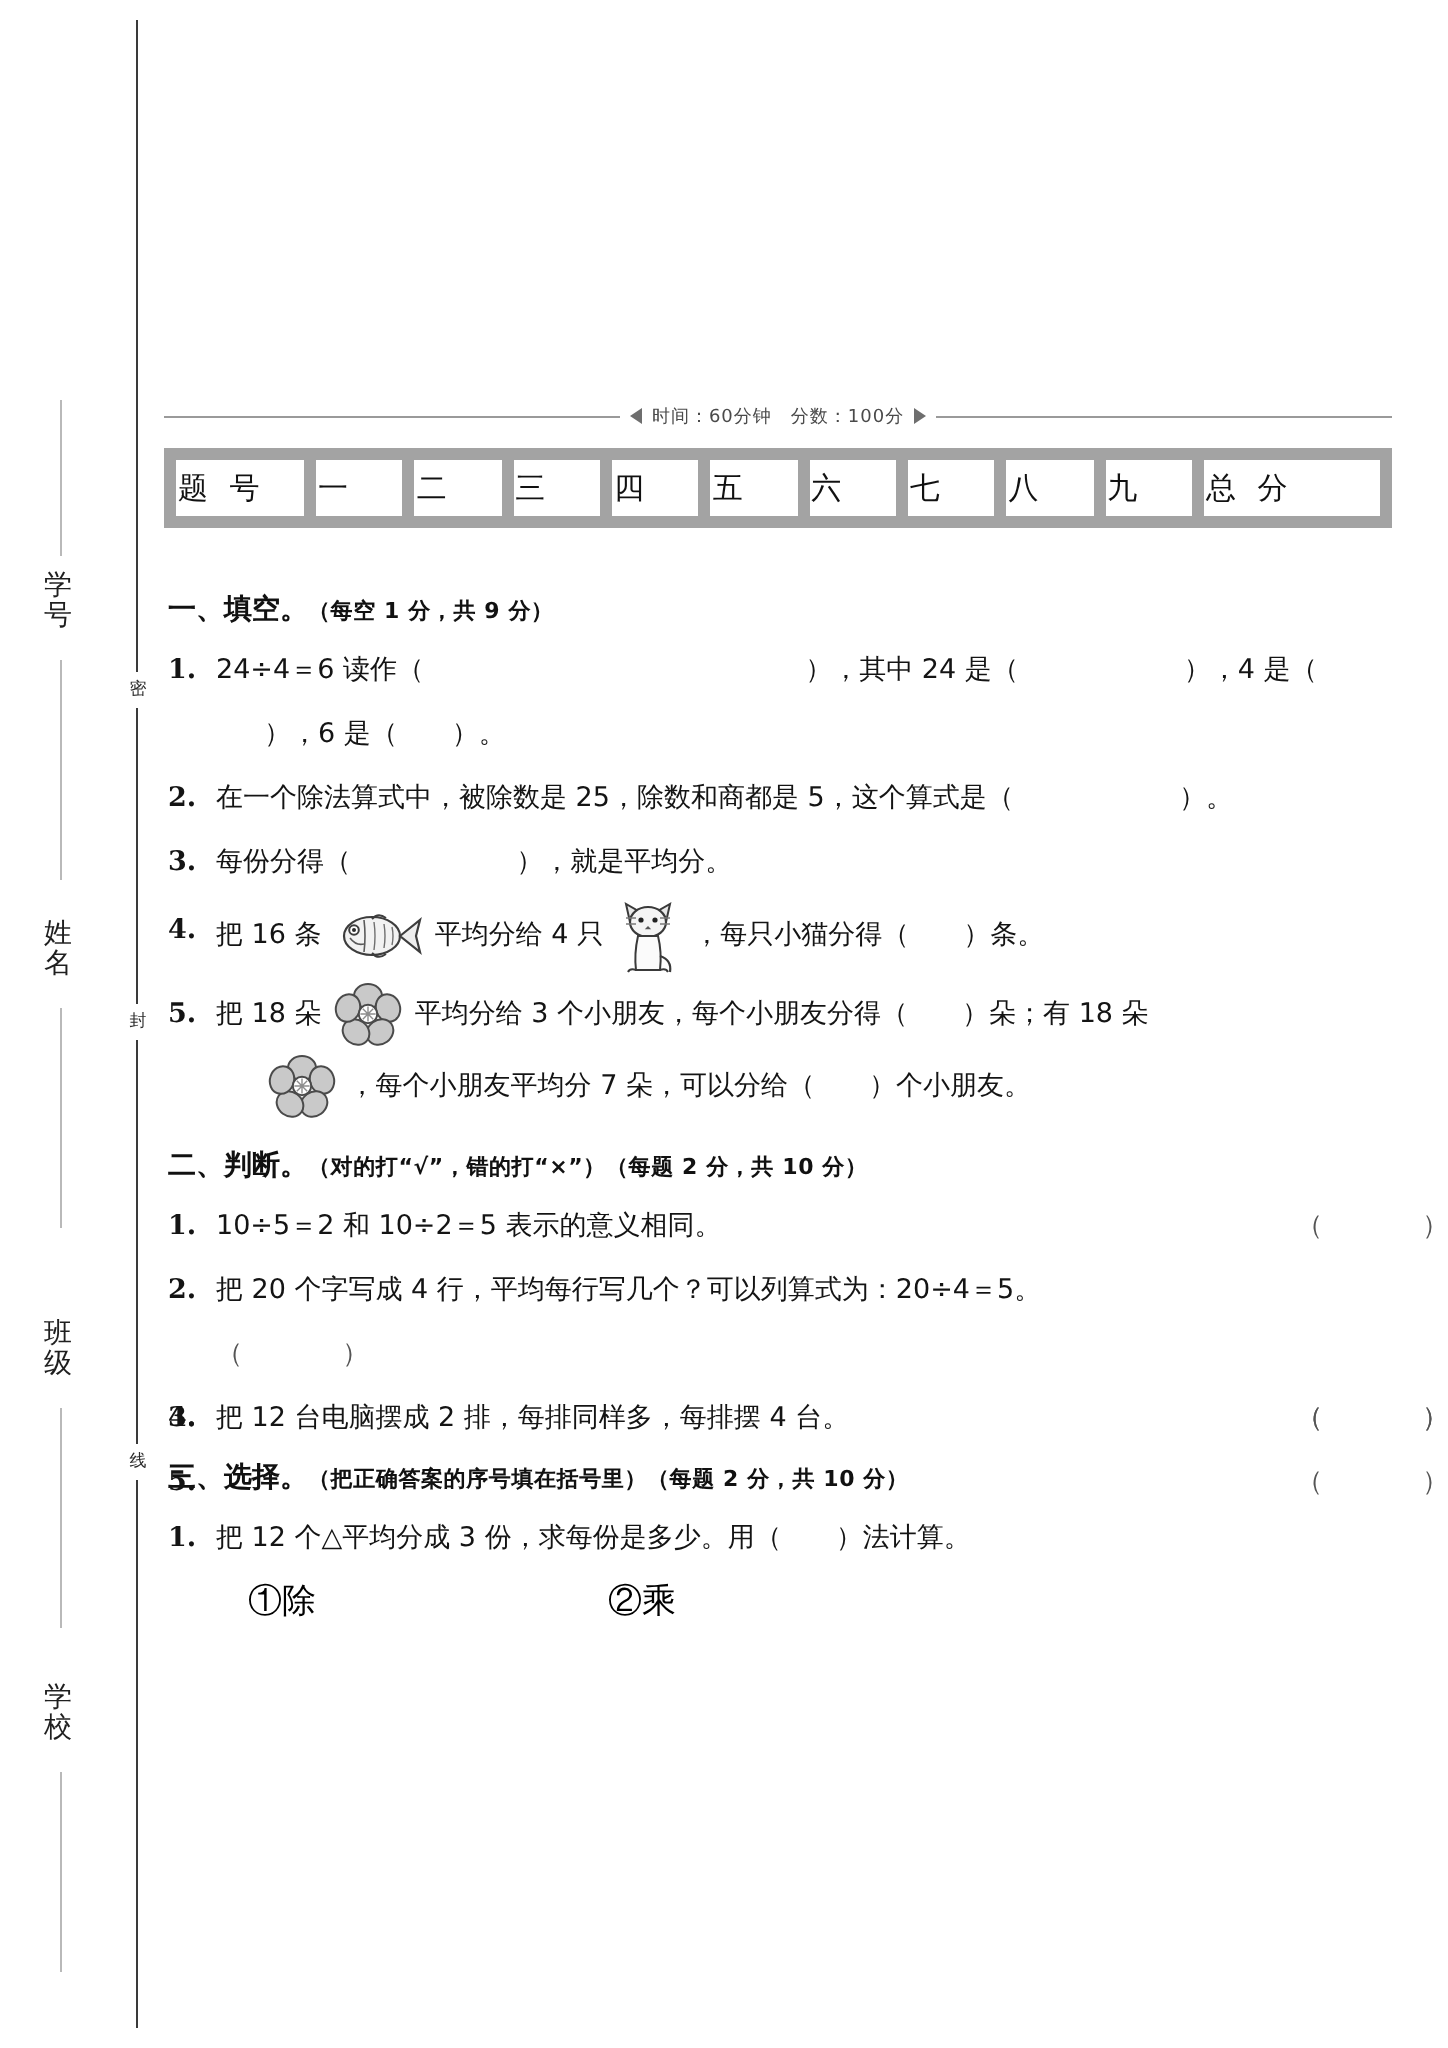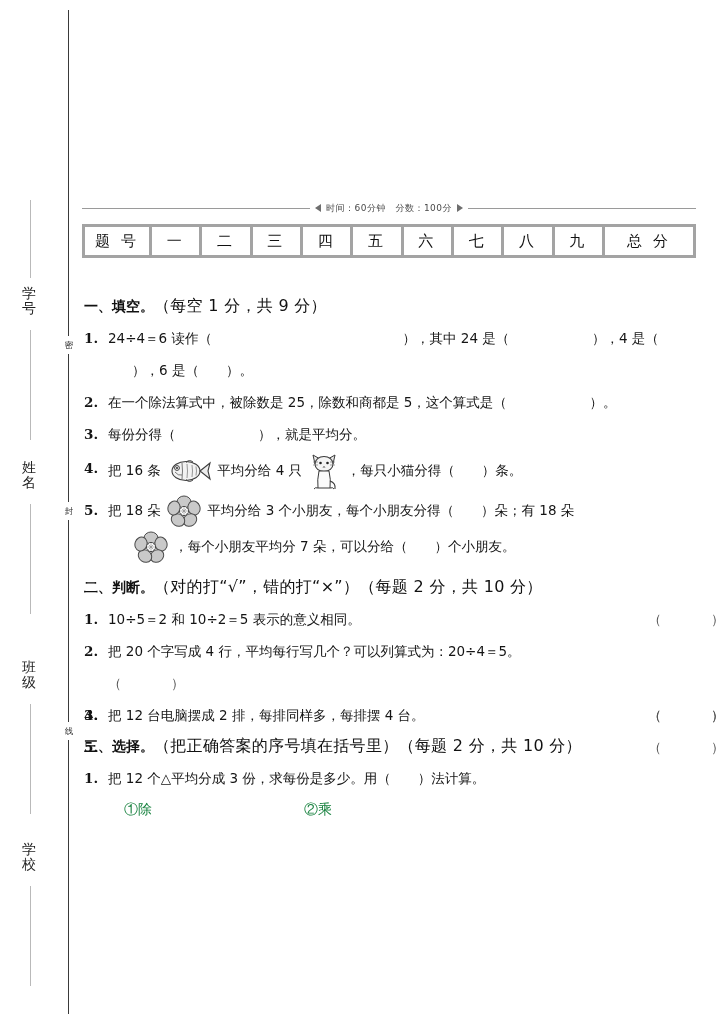--- a/index.html
+++ b/index.html
@@ -105,23 +105,23 @@
   
   #score-table {
     position: absolute;
     left: 6px;
     top: 224px;
     width: 614px;
     border-collapse: collapse;
     table-layout: fixed;
   }
   #score-table td {
-    border: 3px solid #a3a3a3;
+    border: 6px solid #a3a3a3;
     height: 26px;
-    text-align: center;
+    text-align: left;
     vertical-align: middle;
     font-size: 15px;
     letter-spacing: 3px;
     color: #111;
     font-family: "DejaVu Sans", "Liberation Sans", sans-serif;
   }
   #score-table td.head-cell { width: 62px; }
   #score-table td.total-cell { width: 86px; }
 
   
@@ -132,22 +132,22 @@
     width: 620px;
   }
   .section-head {
     font-size: 14px;
     font-weight: bold;
     margin: 0 0 6px 0;
     color: #111;
     font-family: "DejaVu Sans", "Liberation Sans", sans-serif;
   }
   .section-head .sec-note {
-    font-weight: normal;
-    font-size: 16px;
+    font-weight: bold;
+    font-size: 11px;
     letter-spacing: .3px;
   }
   .q {
     position: relative;
     font-size: 13.5px;
     line-height: 30px;
     margin: 0 0 2px 0;
     padding-left: 24px;
     color: #141414;
     font-family: "DejaVu Sans", "Liberation Sans", sans-serif;
@@ -171,24 +171,24 @@
   .tf-mark.own-line {
     position: static;
     display: block;
     text-align: right;
     padding-right: 12px;
     letter-spacing: 18px;
   }
   .choice-row {
     padding-left: 40px;
     display: flex;
-    font-size: 14px;
+    font-size: 17px;
     line-height: 30px;
-    color: #15803d;
-    font-family: Liberation Mono, monospace;
+    color: #000000;
+    font-family: Liberation Sans, sans-serif;
   }
   .choice-row > span { width: 180px; }
 
   .sec-gap { height: 12px; }
   .sub-line { padding-left: 48px; }
 
   
   .ico { display: inline-block; vertical-align: middle; margin: 0 2px; }
   .ico svg { display: block; }
 </style>

